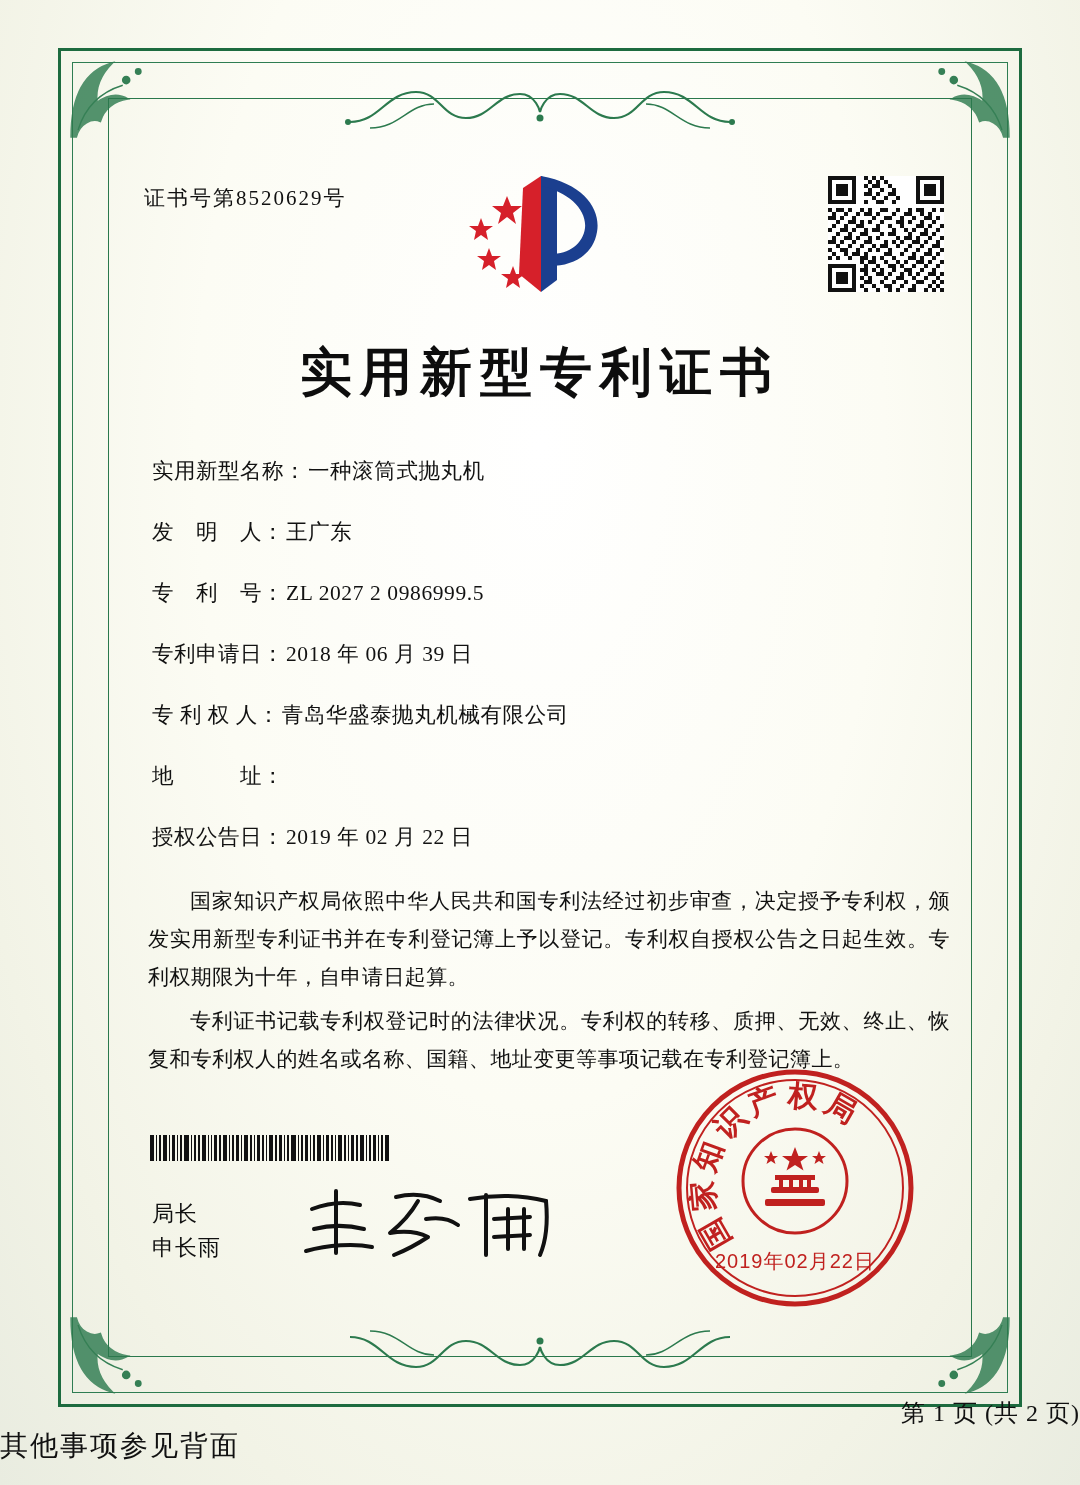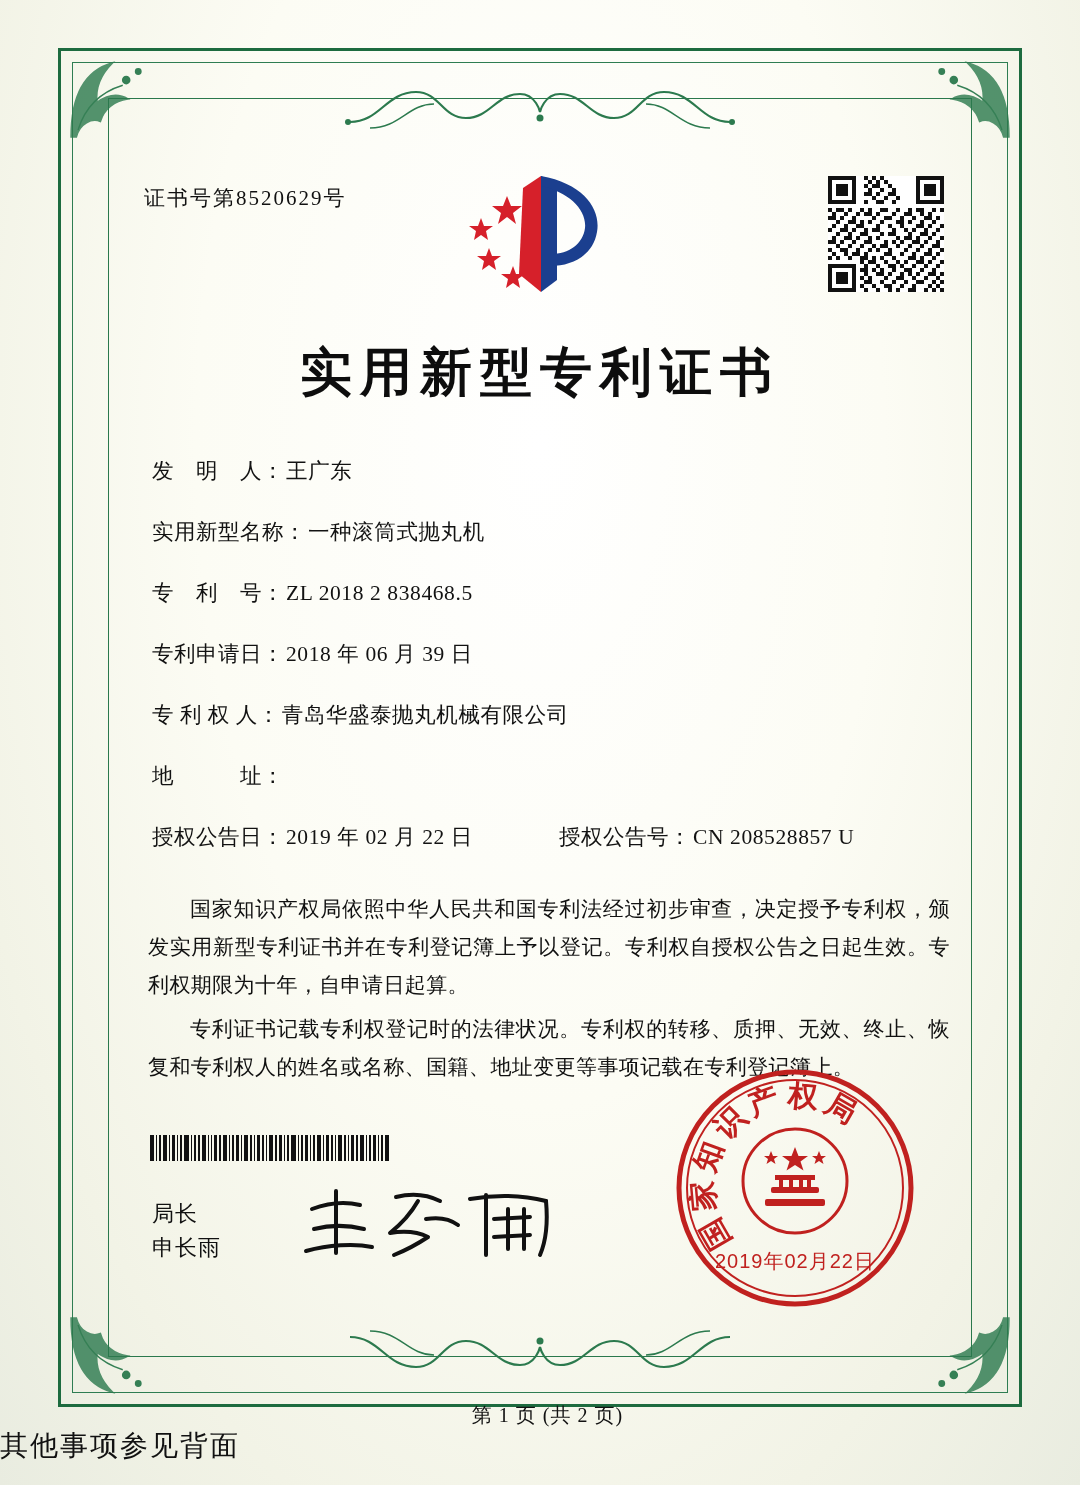--- a/index.html
+++ b/index.html
@@ -149,23 +149,24 @@
     position: absolute;
     left: 40px;
     right: 22px;
     top: 786px;
     font-size: 21px;
     line-height: 38px;
     color: #111;
     text-align: justify;
   }
   .paragraphs p {
-    margin: 6px 0 6px 0;
+    margin: 0 0 6px 0;
     text-indent: 2em;
     letter-spacing: 0.4px;
+    font-family: Liberation Mono, monospace;
   }
 
   .barcode {
     position: absolute;
     left: 42px;
     bottom: 196px;
     height: 26px;
     width: 290px;
     display: flex;
     align-items: stretch;
@@ -212,22 +213,22 @@
     font-size: 20px;
     color: #c0211f;
     letter-spacing: 1px;
     font-family: "Liberation Sans", sans-serif;
   }
 
   .page-number {
     position: absolute;
     left: 15px; right: 0;
     bottom: 56px;
-    text-align: center;
-    font-size: 20px;
+    text-align: right;
+    font-size: 24px;
     color: #111;
     letter-spacing: 1px;
   }
   .footer-note {
     position: absolute;
     left: 0; right: 0;
     bottom: 20px;
     text-align: left;
     font-size: 28px;
     color: #111;
@@ -537,49 +538,45 @@
           <rect x="26" y="28" width="1" height="1"></rect>
             <rect x="28" y="28" width="1" height="1"></rect>
         </g>
       </svg>
     </div>
 
     <div class="title">实用新型专利证书</div>
 
     <div class="fields">
       <div class="field-row">
+        <span class="field-label">实用新型名称：</span>
+        <span class="field-value">一种滚筒式抛丸机</span>
+      </div>
+      <div class="field-row">
         <span class="field-label">发　明　人：</span>
         <span class="field-value">王广东</span>
       </div>
       <div class="field-row">
-        <span class="field-label">实用新型名称：</span>
-        <span class="field-value">一种滚筒式抛丸机</span>
-      </div>
-      <div class="field-row">
         <span class="field-label">专　利　号：</span>
-        <span class="field-value">ZL 2018 2 838468.5</span>
+        <span class="field-value">ZL 2027 2 0986999.5</span>
       </div>
       <div class="field-row">
         <span class="field-label">专利申请日：</span>
         <span class="field-value">2018 年 06 月 39 日</span>
       </div>
       <div class="field-row">
         <span class="field-label">专 利 权 人：</span>
         <span class="field-value">青岛华盛泰抛丸机械有限公司</span>
       </div>
       <div class="field-row">
         <span class="field-label">地　　　址：</span>
       </div>
       <div class="field-row two-col">
         <span class="field-label">授权公告日：</span>
         <span class="field-value">2019 年 02 月 22 日</span>
-        <span class="col2">
-          <span class="field-label">授权公告号：</span>
-          <span class="field-value">CN 208528857 U</span>
-        </span>
       </div>
     </div>
 
     <div class="paragraphs">
       <p>国家知识产权局依照中华人民共和国专利法经过初步审查，决定授予专利权，颁发实用新型专利证书并在专利登记簿上予以登记。专利权自授权公告之日起生效。专利权期限为十年，自申请日起算。</p>
       <p>专利证书记载专利权登记时的法律状况。专利权的转移、质押、无效、终止、恢复和专利权人的姓名或名称、国籍、地址变更等事项记载在专利登记簿上。</p>
     </div>
 
     <div class="barcode">
       <i style="width:4px"></i>

